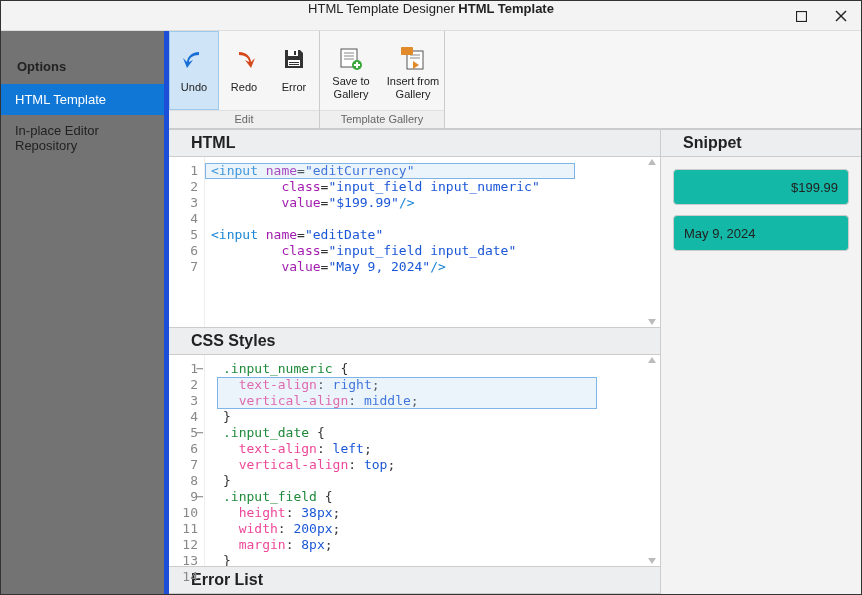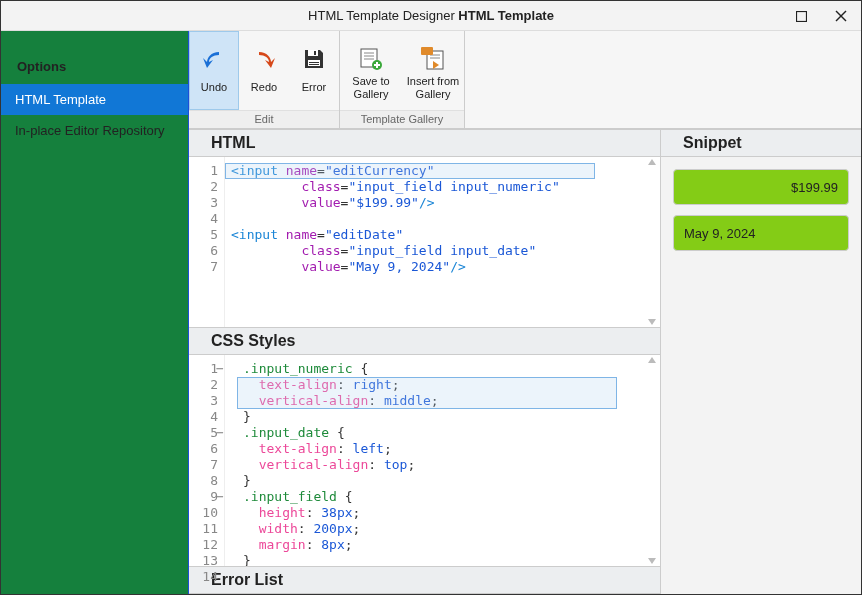--- a/index.html
+++ b/index.html
@@ -1,24 +1,24 @@
 <!DOCTYPE html>
 <html><head>
 <meta charset="utf-8">
 <style>
 * { box-sizing: border-box; margin: 0; padding: 0; }
 body { font-family: "Segoe UI", Tahoma, sans-serif; font-size: 13px; color: #222; background: #fff; }
 .window { width: 862px; height: 595px; border: 1px solid #333; display: flex; flex-direction: column; position: relative; }
-.titlebar { height: 30px; background: #f3f3f3; border-bottom: 1px solid #ddd; display: flex; align-items: center; justify-content: center; position: relative; }
+.titlebar { height: 30px; background: #f3f3f3; border-bottom: 1px solid #ddd; display: flex; align-items: flex-start; justify-content: center; position: relative; }
 .titlebar .title { font-size: 13px; }
 .titlebar .title b { font-weight: 600; }
 .titlebar .controls { position: absolute; right: 0; top: 0; height: 30px; display: flex; }
 .titlebar .controls .ctrl { width: 40px; display: flex; align-items: center; justify-content: center; cursor: pointer; }
 .main { flex: 1; display: flex; min-height: 0; }
-.sidebar { width: 188px; background: #15803d; border-right: 1px solid #1d4ed8; padding-top: 20px; }
+.sidebar { width: 168px; background: #737373; border-right: 5px solid #1d4ed8; padding-top: 20px; }
 .sidebar .opt-heading { font-weight: 600; padding: 8px 12px 10px 16px; }
 .sidebar .nav-item { padding: 8px 14px; cursor: pointer; font-size: 13px; }
 .sidebar .nav-item.active { background: #1177d6; color: #fff; }
 .content { flex: 1; display: flex; flex-direction: column; min-height: 0; }
 .ribbon { height: 98px; background: #f6f6f6; display: flex; border-bottom: 1px solid #ccc; }
 .ribbon-group { display: flex; flex-direction: column; border-right: 1px solid #ccc; }
 .ribbon-buttons { flex: 1; display: flex; align-items: stretch; }
 .ribbon-btn { width: 50px; display: flex; flex-direction: column; align-items: center; justify-content: center; padding: 4px 2px 0 2px; cursor: pointer; font-size: 12px; text-align: center; gap: 2px; }
 .ribbon-btn.wide { width: 62px; }
 .ribbon-btn.active { background: #cfe4f7; border: 1px solid #9ec9eb; }
@@ -38,21 +38,21 @@
 .t-attr { color: #a21caf; }
 .t-val { color: #1a57d6; }
 .t-sel { color: #1e8a3a; }
 .t-prop { color: #ec4899; }
 .t-css-val { color: #1a57d6; }
 .t-punc { color: #333; }
 .hl-box { position: absolute; border: 1px solid #7fb5e6; background: rgba(180, 210, 240, 0.25); pointer-events: none; }
 .preview { width: 200px; background: #f3f3f3; display: flex; flex-direction: column; }
 .preview .panel-header { border-left: none; }
 .preview-body { flex: 1; padding: 12px; display: flex; flex-direction: column; gap: 10px; }
-.prev-field { background: #84cc16; border: 1px solid #ccc; border-radius: 4px; padding: 0 10px; font-size: 13px; height: 36px; display: flex; align-items: center; }
+.prev-field { background: #14b8a6; border: 1px solid #ccc; border-radius: 4px; padding: 0 10px; font-size: 13px; height: 36px; display: flex; align-items: center; }
 .prev-field.right { justify-content: flex-end; }
 .prev-field.left { justify-content: flex-start; }
 .scroll-hint { position: absolute; right: 2px; width: 10px; }
 .scroll-hint.top { top: 2px; }
 .scroll-hint.bot { bottom: 2px; }
 .tri { width: 0; height: 0; border-left: 4px solid transparent; border-right: 4px solid transparent; }
 .tri.up { border-bottom: 6px solid #bbb; }
 .tri.dn { border-top: 6px solid #bbb; }
 .gutter-fold { position: absolute; left: 26px; width: 10px; font-family: Consolas, monospace; font-size: 13px; line-height: 16px; color: #888; top: 6px; }
 .gutter-fold div { height: 16px; text-align: center; }

